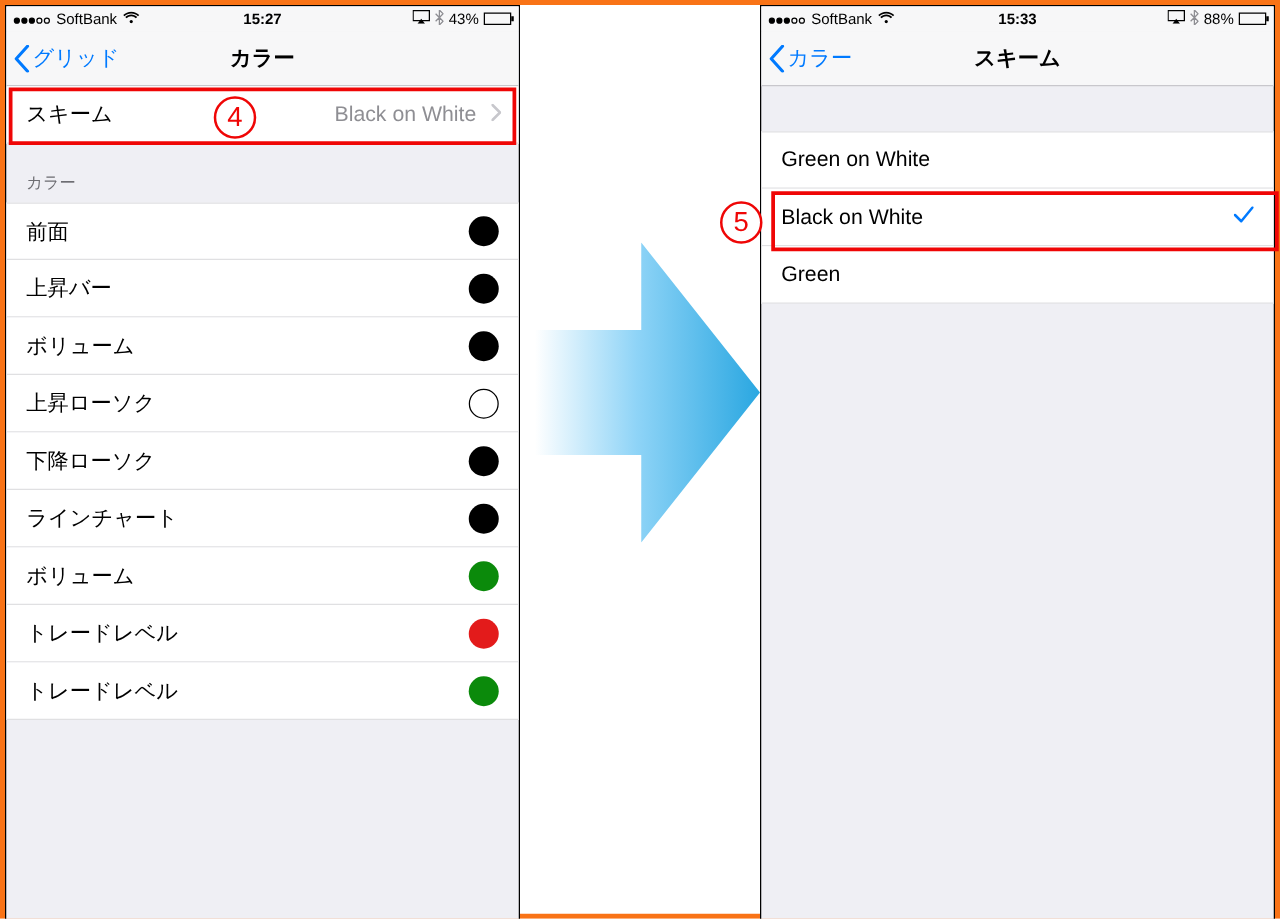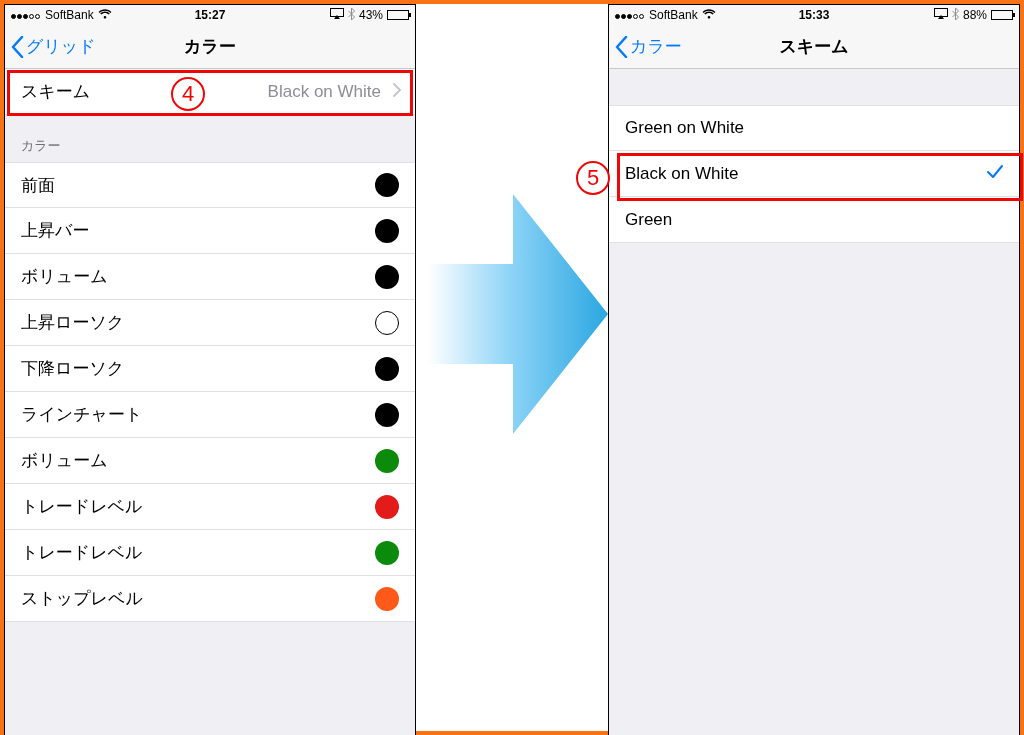--- a/index.html
+++ b/index.html
@@ -114,24 +114,20 @@
           <span class="swatch" style="background: rgb(11, 138, 11);"></span>
         </div>
         <div class="cell">
           <span>トレードレベル</span>
           <span class="swatch" style="background: rgb(227, 27, 27);"></span>
         </div>
         <div class="cell">
           <span>トレードレベル</span>
           <span class="swatch" style="background: rgb(11, 138, 11);"></span>
         </div>
-        <div class="cell">
-          <span>ストップレベル</span>
-          <span class="swatch" style="background: rgb(255, 90, 26);"></span>
-        </div>
       </div>
   </div>
 
   <div class="phone right">
     <div class="statusbar">
       <div class="sb-left">
         <span class="dots"><span class="f"></span><span class="f"></span><span class="f"></span><span></span><span></span></span>
         <span>SoftBank</span>
         <span><svg width="14" height="10" viewBox="0 0 14 10">
               <path d="M7 9.5c.7 0 1.3-.6 1.3-1.3S7.7 6.9 7 6.9s-1.3.6-1.3 1.3S6.3 9.5 7 9.5zM3.3 5.6C4.3 4.6 5.6 4 7 4s2.7.6 3.7 1.6l1.1-1.1C10.5 3.2 8.8 2.5 7 2.5S3.5 3.2 2.2 4.5l1.1 1.1zM.6 3C2.3 1.3 4.5.3 7 .3S11.7 1.3 13.4 3l-1 1C11 2.6 9.1 1.8 7 1.8S3 2.6 1.6 4l-1-1z" fill="#000"></path>

